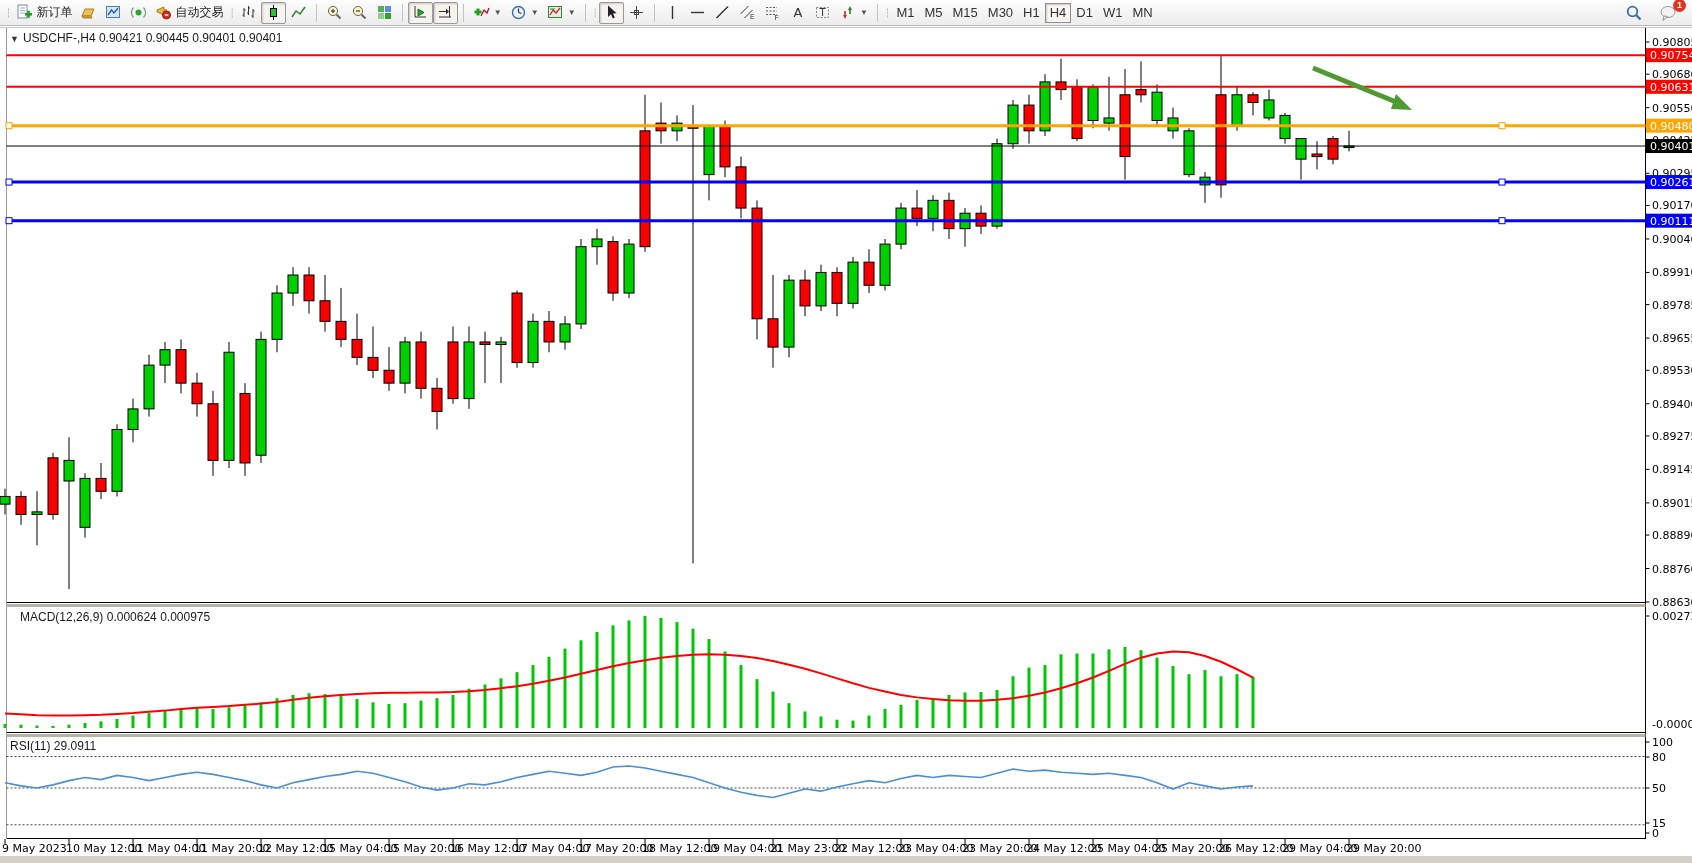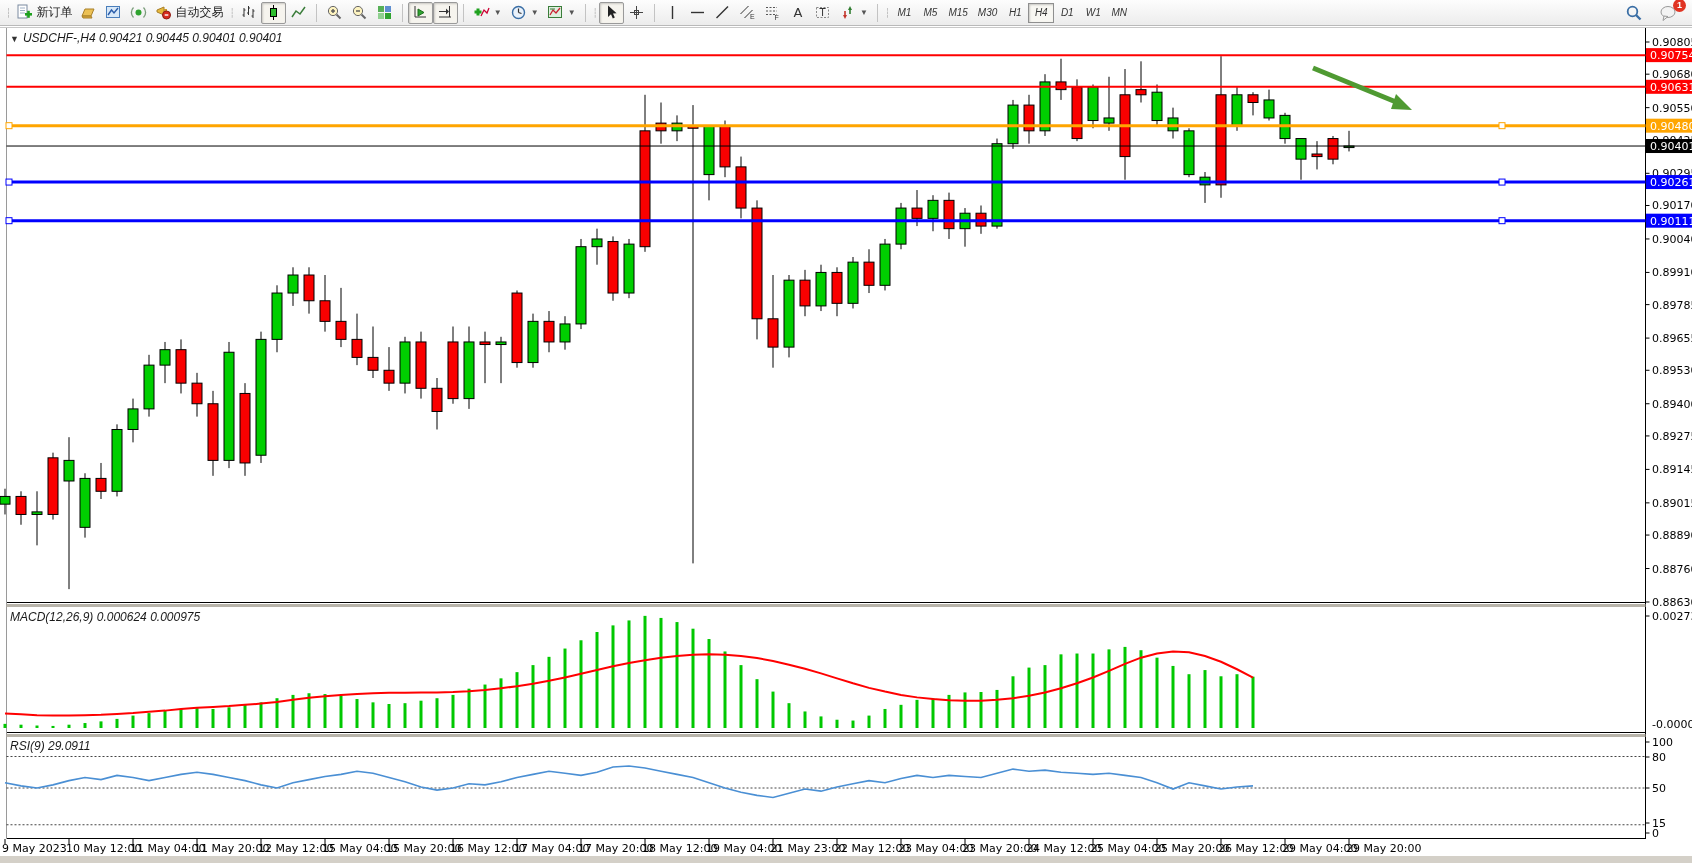--- a/index.html
+++ b/index.html
@@ -11,32 +11,32 @@
   #toolbar { position:absolute; left:0; top:0; width:1692px; height:26px;
              background:linear-gradient(#fdfdfd,#ececec); border-bottom:1px solid #b9b9b9;
              display:flex; align-items:center; padding:0 4px; z-index:5; }
   .tb-group { display:flex; align-items:center; height:26px; }
   .tb-sep { width:1px; height:18px; background:#c3c3c3; margin:0 5px; }
   .tb-grip { color:#b0b0b0; font-size:9px; letter-spacing:-1px; margin:0 2px; }
   .tb-btn { display:flex; align-items:center; gap:3px; height:22px; padding:0 3px;
             border:1px solid transparent; border-radius:2px; font-size:12px; color:#222; cursor:default; }
   .tb-btn.pressed { background:#f6f4ee; border:1px solid #9a9a9a; box-shadow:inset 1px 1px 2px rgba(0,0,0,.18); }
   .tb-btn svg { display:block; }
-  .tf-btn { height:20px; min-width:26px; justify-content:center; font-size:10px; color:#333;
-            display:flex; align-items:center; padding:0 4px; border:1px solid transparent;font-style:italic; }
+  .tf-btn { height:20px; min-width:26px; justify-content:center; font-size:13px; color:#333;
+            display:flex; align-items:center; padding:0 4px; border:1px solid transparent; }
   .tf-btn.active { background:#f8f7f2; border:1px solid #8f8f8f; box-shadow:inset 1px 1px 2px rgba(0,0,0,.2); }
   .caret { font-size:8px; color:#555; margin-left:1px; }
   #toolbar-right { margin-left:auto; display:flex; align-items:center; gap:8px; padding-right:6px; }
   .badge-1 { position:absolute; right:-5px; top:-4px; background:#e03423; color:#fff; font-size:9px;
              width:13px; height:13px; border-radius:50%; text-align:center; line-height:13px; font-weight:bold; }
   
-  .overlay { position:absolute; font-size:12px; color:#1a1a1a; z-index:3; white-space:nowrap;font-style:italic; }
+  .overlay { position:absolute; font-size:12px; color:#1a1a1a; z-index:3; white-space:nowrap; }
   #chart-title { left:10px; top:31px; }
   #chart-title .tri { font-size:9px; color:#333; margin-right:4px; }
-  #macd-label { left:10px; top:610px; }
+  #macd-label { left:20px; top:610px; }
   #rsi-label  { left:10px; top:739px; }
 </style>
 </head>
 <body>
 <div id="stage">
 
 <svg id="chart-svg" width="1692" height="863">
       <rect x="0" y="26" width="1692" height="837" fill="#ffffff"></rect>
       <rect x="0" y="856" width="1692" height="7" fill="#d4d0c8"></rect>
       <line x1="6.5" y1="602.5" x2="1645.5" y2="602.5" stroke="#000" stroke-width="1"></line>
@@ -658,16 +658,16 @@
   </div>
 </div>
 
 <div class="overlay" id="chart-title">
   <span class="tri">▼</span><span>USDCHF-,H4  0.90421 0.90445 0.90401 0.90401</span>
 </div>
 <div class="overlay" id="macd-label">
   <span>MACD(12,26,9)</span>&nbsp;<span>0.000624</span>&nbsp;<span>0.000975</span>
 </div>
 <div class="overlay" id="rsi-label">
-  <span>RSI(9)</span>&nbsp;<span>29.0911</span>
+  <span>RSI(11)</span>&nbsp;<span>29.0911</span>
 </div>
 
 </div>
 
 </body></html>

